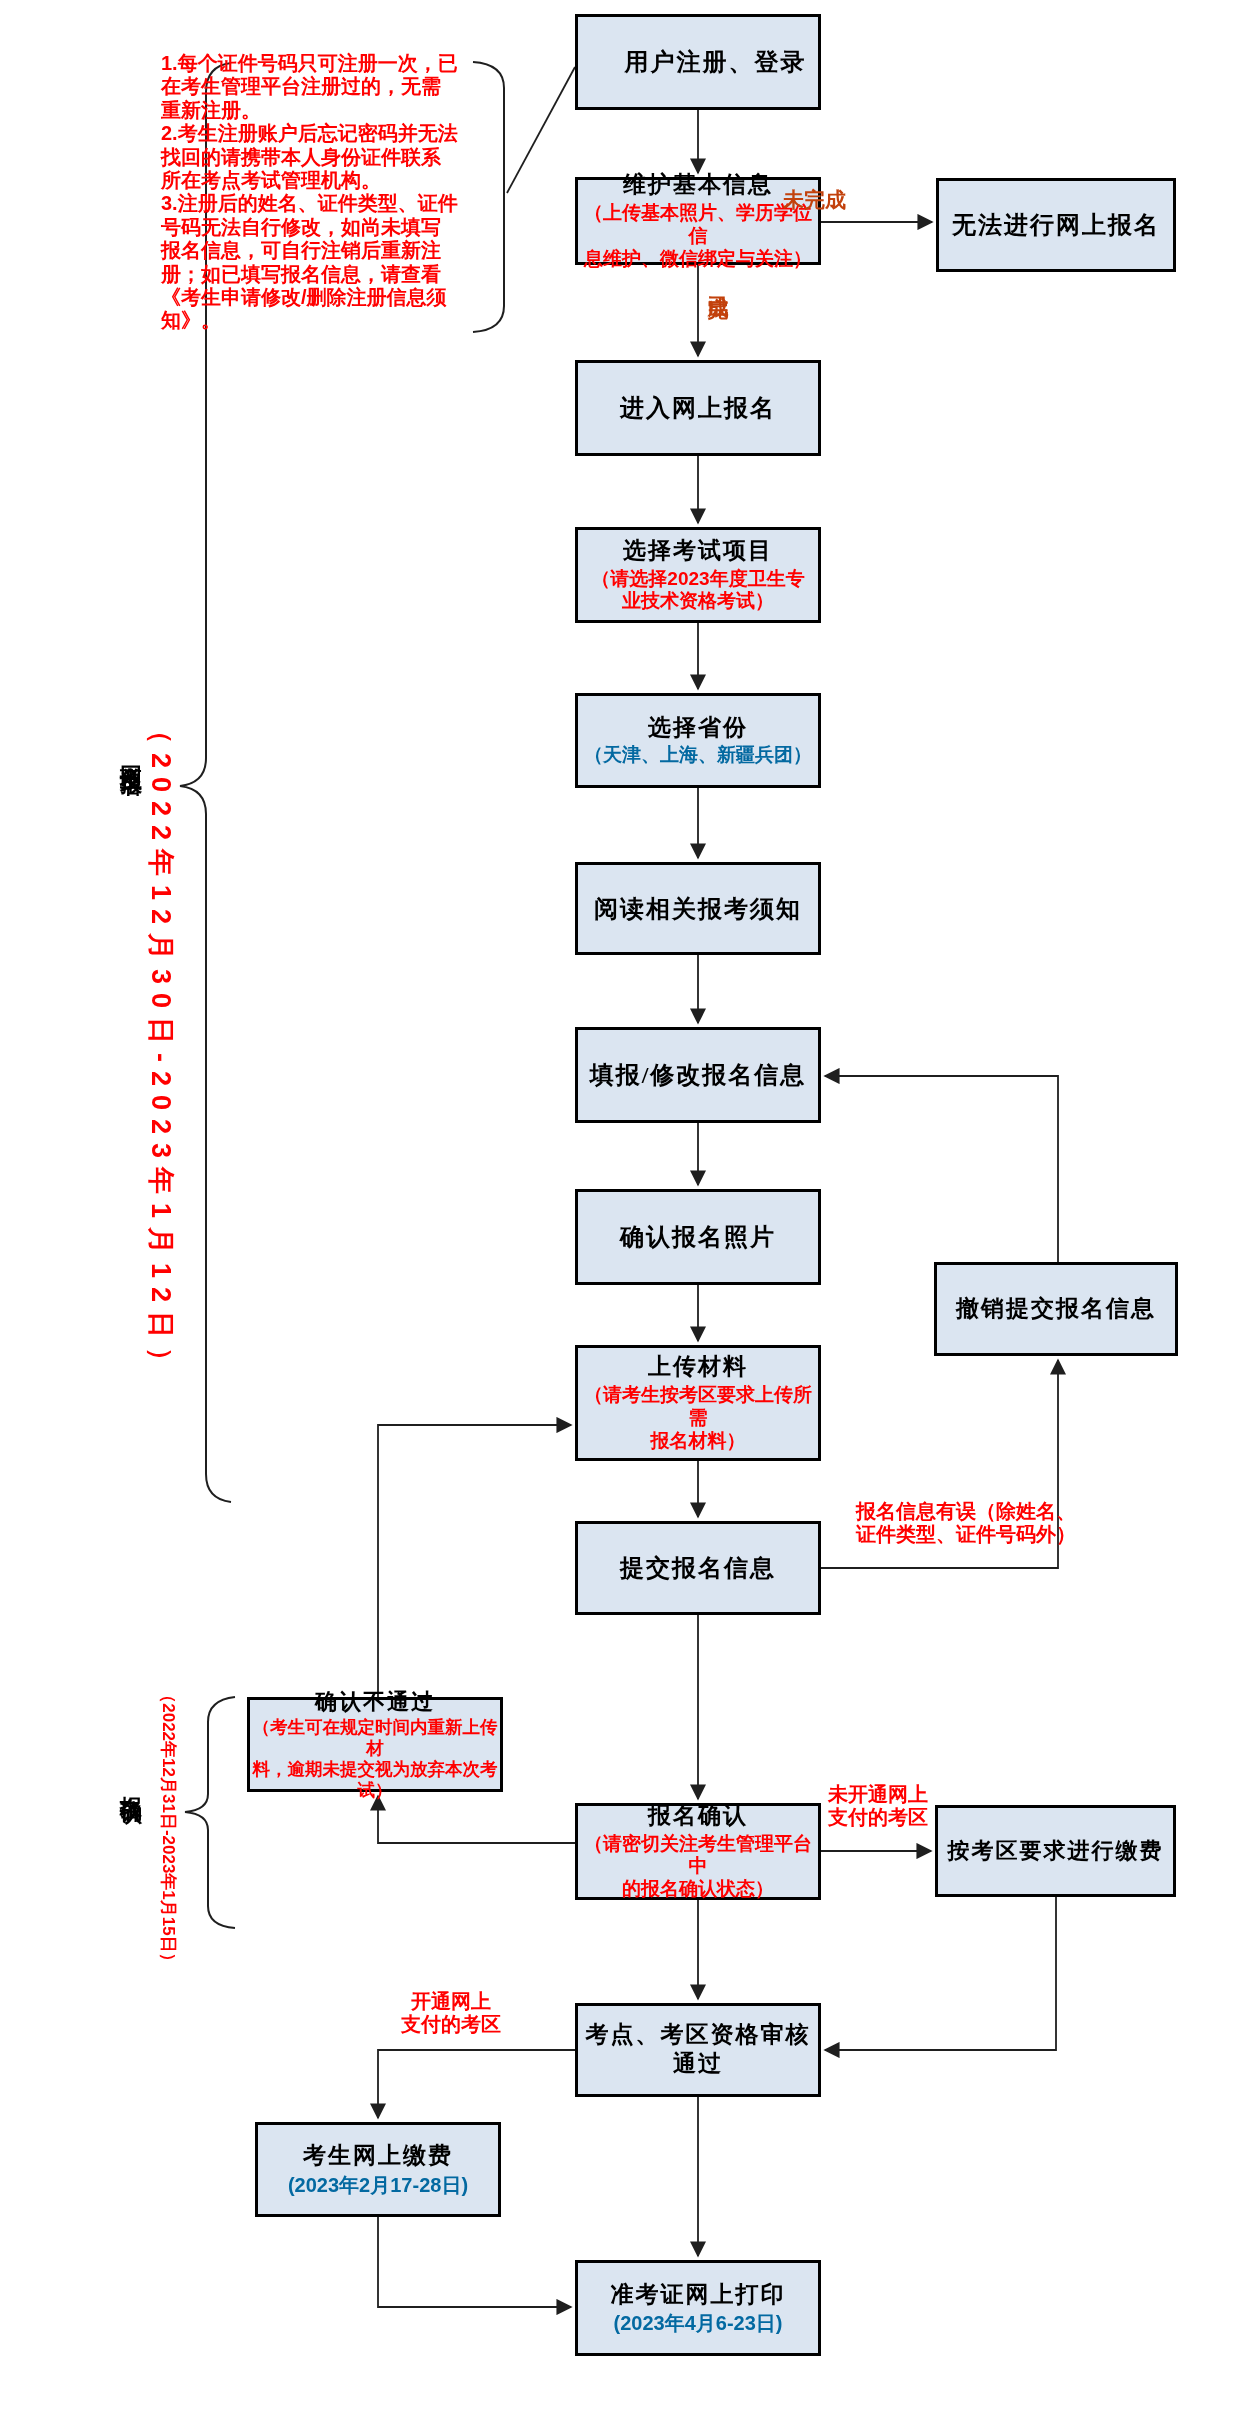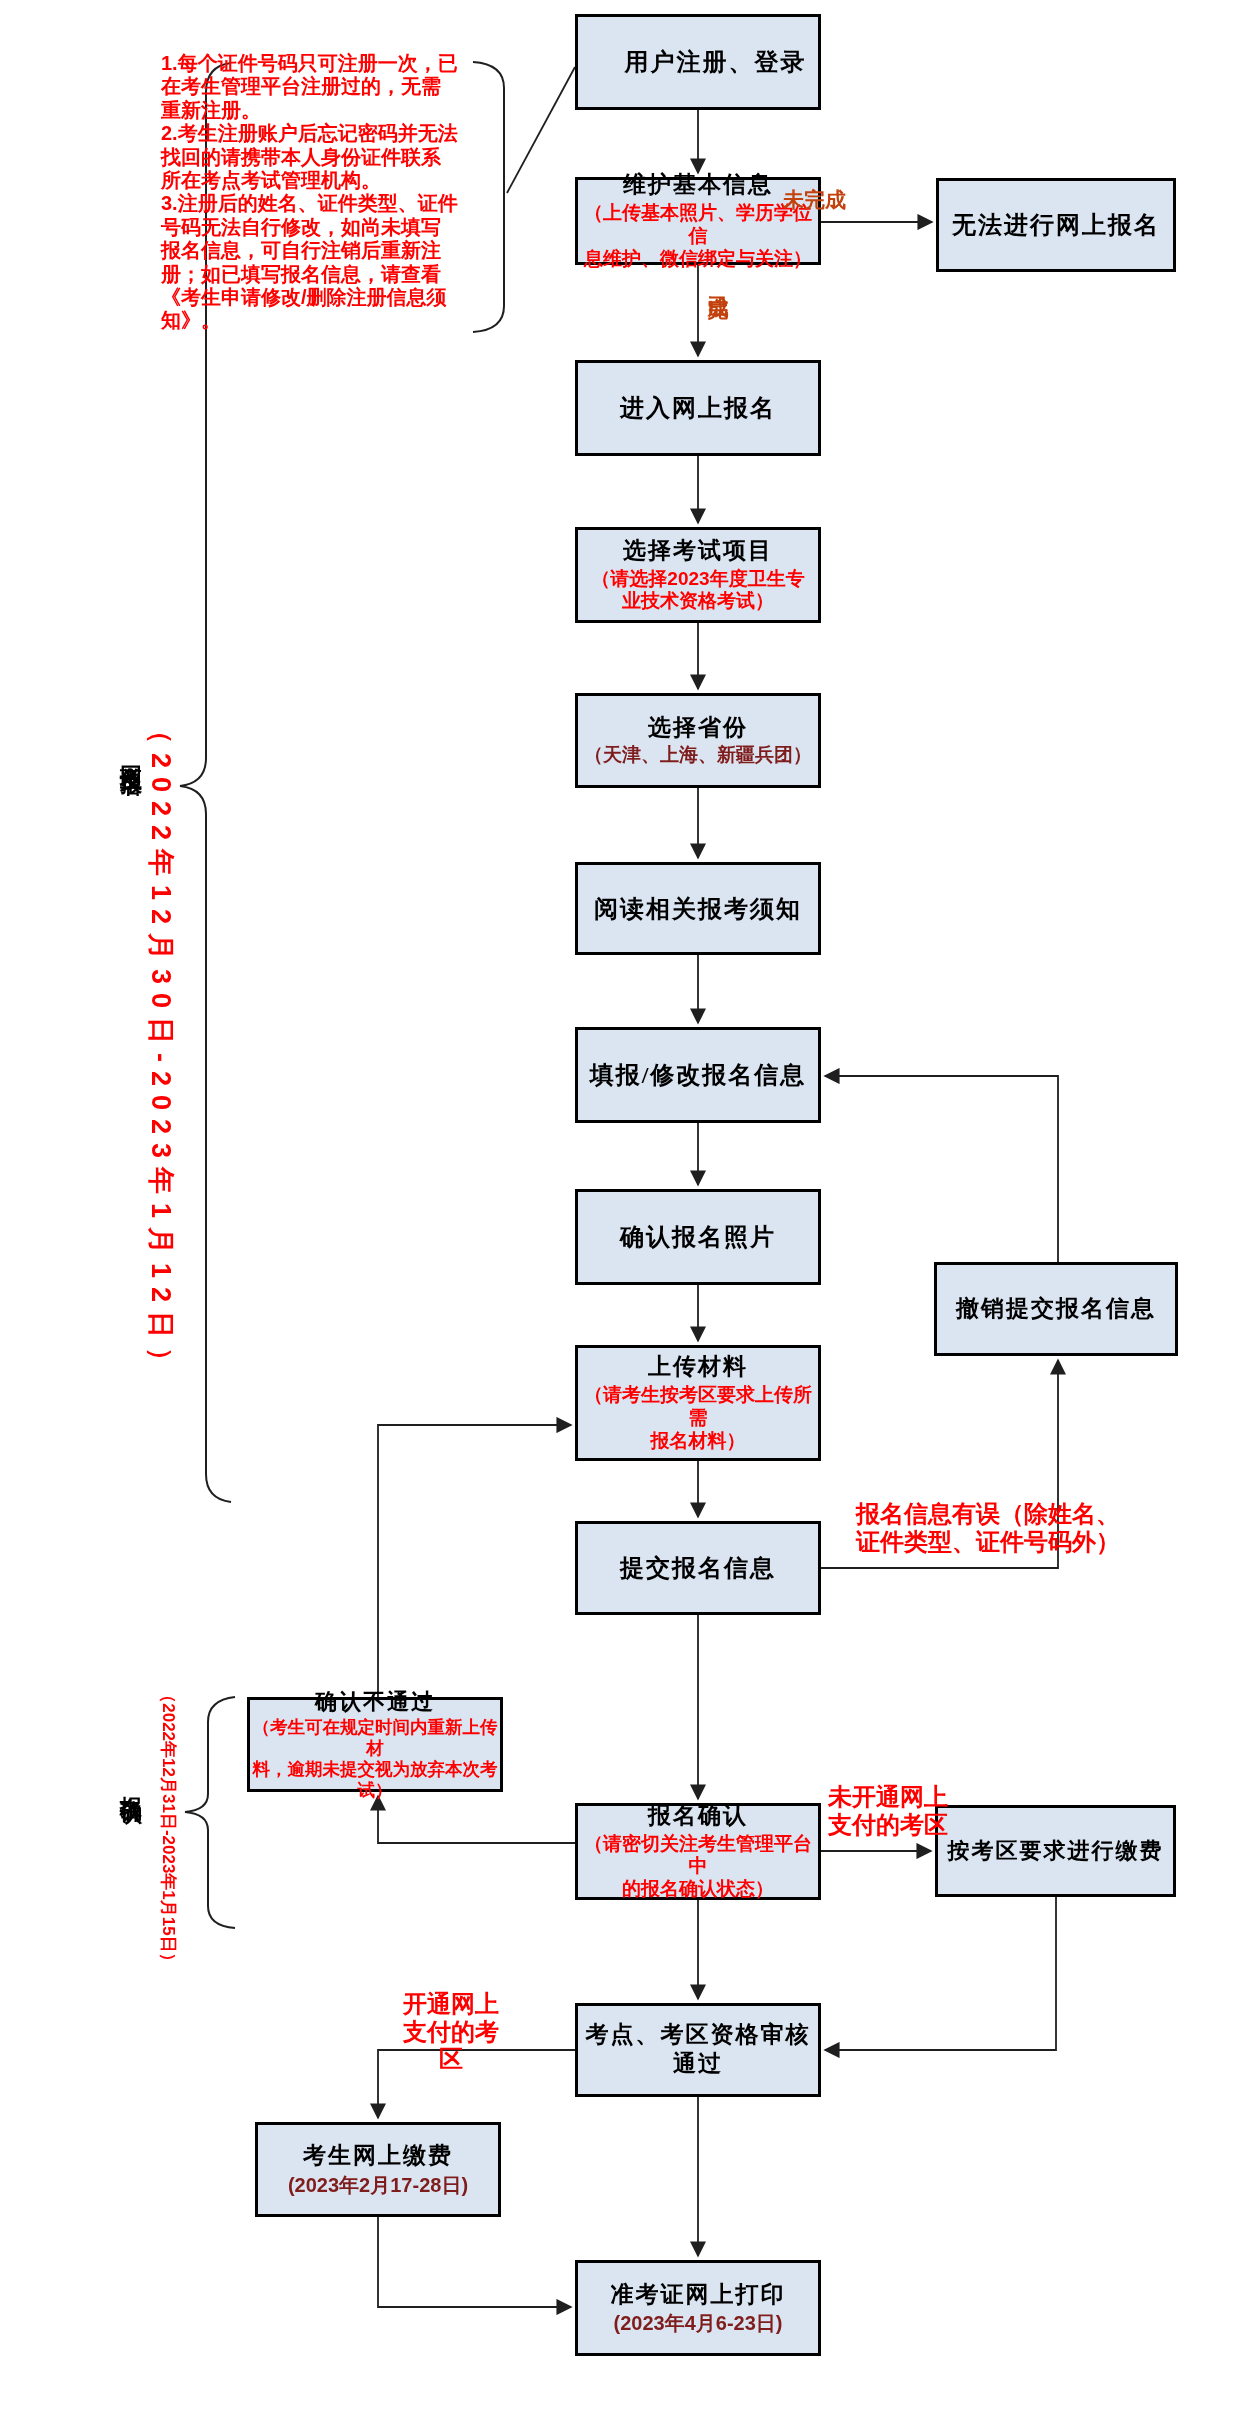--- a/index.html
+++ b/index.html
@@ -6,24 +6,24 @@
   #canvas{position:relative;width:1250px;height:2433px;background:#ffffff;overflow:hidden;
           font-family:"Liberation Sans",sans-serif;margin-left:48px;}
   svg.wires{position:absolute;left:0;top:0;width:1250px;height:2433px;pointer-events:none;}
   .node{position:absolute;background:#dbe5f1;border:3px solid #000;box-sizing:border-box;
         display:flex;flex-direction:column;align-items:center;justify-content:center;
         text-align:center;padding:2px;}
   .t{font-family:"Liberation Serif",serif;font-weight:bold;color:#000;font-size:24px;
      line-height:1.25;white-space:pre-line;letter-spacing:2px;}
   .s{font-weight:bold;font-size:19px;line-height:1.2;white-space:pre-line;margin-top:2px;}
   .s.red{color:#ff0000;}
-  .s.black{color:#7f1d1d;font-family:"Liberation Serif",serif;text-align:center;}
+  .s.black{color:#0369a1;font-family:"Liberation Serif",serif;text-align:center;}
   .edge-label{position:absolute;font-weight:bold;white-space:pre-line;}
   .edge-label.black{color:#c2410c;font-size:21px;font-family:"Liberation Serif",serif;}
-  .edge-label.red{color:#ff0000;font-size:24px;line-height:1.15;}
+  .edge-label.red{color:#ff0000;font-size:20px;line-height:1.15;}
   .vtext{writing-mode:vertical-rl;text-orientation:upright;}
   .phase-label{position:absolute;color:#000;font-weight:bold;font-size:22px;
                font-family:"Liberation Serif",serif;writing-mode:vertical-rl;text-orientation:upright;
                letter-spacing:2px;}
   .phase-date{position:absolute;color:#ff0000;font-weight:bold;transform:rotate(90deg);
               transform-origin:0 0;text-align:center;white-space:nowrap;}
   .annotation{position:absolute;left:113px;top:52px;width:318px;color:#ff0000;font-weight:bold;
               font-size:20px;line-height:23.4px;white-space:pre-line;}
   .n13 .s{font-size:17.5px;}
 </style>

